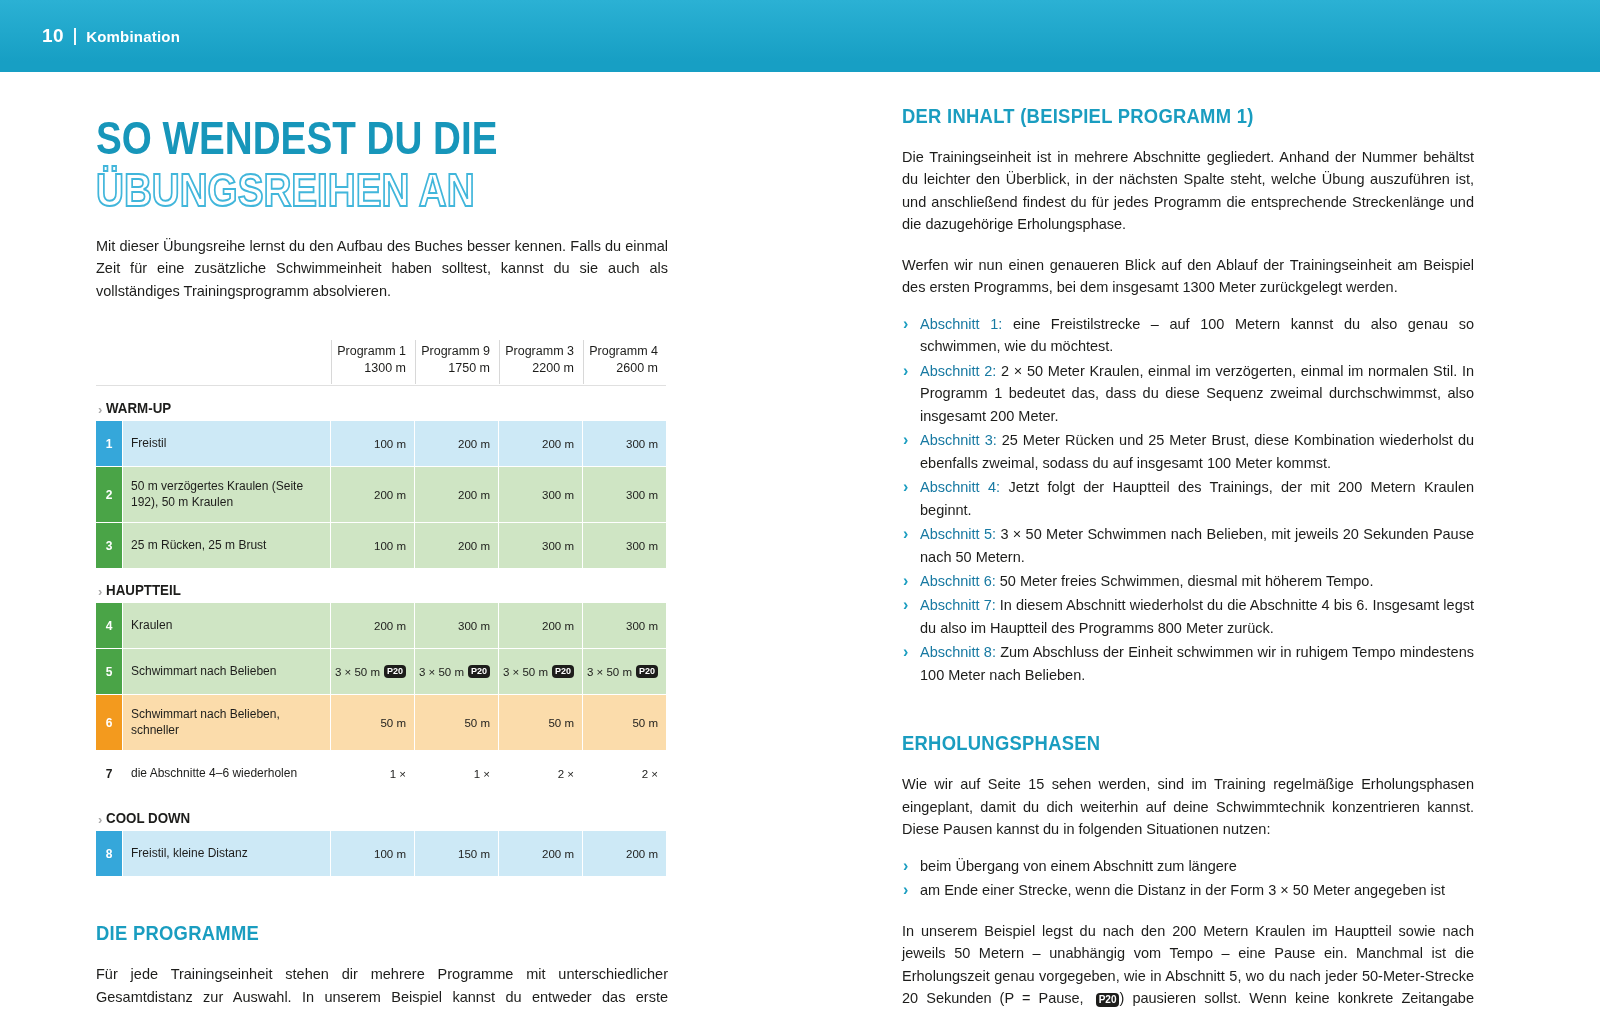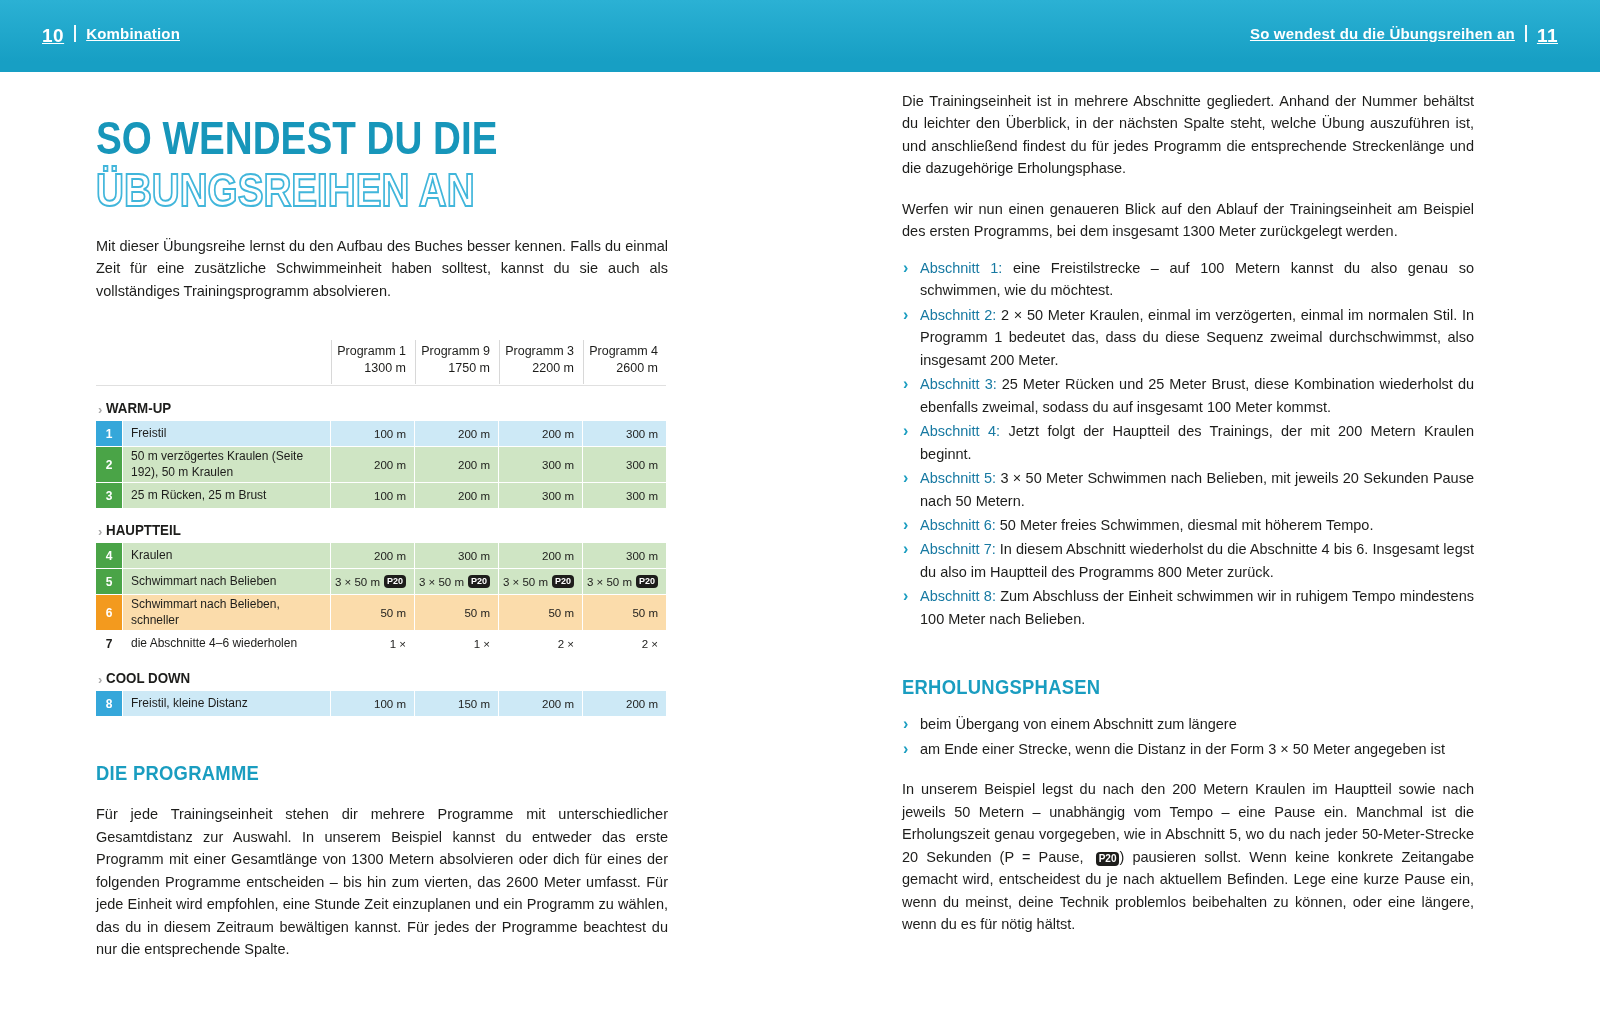--- a/index.html
+++ b/index.html
@@ -10,21 +10,21 @@
     -webkit-font-smoothing:antialiased;
   }
   
   .topbar{
     height:72px; box-sizing:border-box;
     display:flex; justify-content:space-between; align-items:center;
     padding:0 42px;
     background:linear-gradient(180deg,#2bb1d4 0%,#179fc4 85%);
     color:#fff;
   }
-  .topbar-group{ display:flex; align-items:flex-start;text-decoration:underline; }
+  .topbar-group{ display:flex; align-items:center; }
   .pn{ font-size:19px; font-weight:bold; letter-spacing:.5px; }
   .bar-sep{ width:2px; height:17px; background:#fff; margin:0 10px; display:inline-block; opacity:.95; }
   .bar-sect{ font-size:15px; font-weight:bold; letter-spacing:.2px; }
 
   
   .pages{ display:flex; justify-content:space-between; padding:0 126px 0 96px; box-sizing:border-box; }
   .col{ width:572px; }
 
   
   h1{ margin:40px 0 16px 0; font-size:46px; line-height:1.14; font-weight:bold; }
@@ -63,21 +63,21 @@
     grid-column:1 / -1; background:#fff;
     padding:13px 0 4px 2px; display:flex; align-items:flex-end;
   }
   .schev{ color:#a9a9a9; font-weight:bold; font-size:13px; margin:0 4px 0 0; line-height:1; }
   .seclabel{ font-weight:bold; font-size:14.5px; color:#1d1d1b; display:inline-block; transform:scaleX(.92); transform-origin:left center; }
   .numcell{
     display:flex; align-items:center; justify-content:center;
     font-weight:bold; font-size:12px; min-height:21px;
   }
   .excell{
-    display:flex; align-items:center; padding:2px 8px; line-height:1.3; min-height:21px;
+    display:flex; align-items:center; padding:12px 8px; line-height:1.3; min-height:21px;
   }
   .valcell{
     display:flex; align-items:center; justify-content:flex-end;
     padding-right:8px; min-height:21px; font-size:11.5px;
   }
   .c-blue{ background:#35a7da; color:#fff; }
   .c-green{ background:#4aa447; color:#fff; }
   .c-orange{ background:#f39a1e; color:#fff; }
   .c-white{ background:#ffffff; color:#1d1d1b; }
   .r-blue{ background:#cde9f6; }
@@ -102,25 +102,20 @@
 <body>
 
 <div class="spread">
 
   <header class="topbar">
     <div class="topbar-group">
       <span class="pn">10</span>
       <span class="bar-sep"></span>
       <span class="bar-sect">Kombination</span>
     </div>
-    <div class="topbar-group">
-      <span class="bar-sect">So wendest du die Übungsreihen an</span>
-      <span class="bar-sep"></span>
-      <span class="pn">11</span>
-    </div>
   </header>
 
   <main class="pages">
 
     <section class="col col-left">
       <h1>
         <span class="t1">SO WENDEST DU DIE</span><br>
         <span class="t2">ÜBUNGSREIHEN AN</span>
       </h1>
       <p class="body intro">Mit dieser Übungsreihe lernst du den Aufbau des Buches besser kennen. Falls du einmal Zeit für eine zusätzliche Schwimmeinheit haben solltest, kannst du sie auch als vollständiges Trainingsprogramm absolvieren.</p>
@@ -204,34 +199,36 @@
           <div class="valcell r-blue">150 m</div>
           <div class="valcell r-blue">200 m</div>
           <div class="valcell r-blue">200 m</div>
         </div>
 
       <h2><span>DIE PROGRAMME</span></h2>
       <p class="body">Für jede Trainingseinheit stehen dir mehrere Programme mit unterschiedlicher Gesamtdistanz zur Auswahl. In unserem Beispiel kannst du entweder das erste Programm mit einer Gesamtlänge von 1300 Metern absolvieren oder dich für eines der folgenden Programme entscheiden – bis hin zum vierten, das 2600 Meter umfasst. Für jede Einheit wird empfohlen, eine Stunde Zeit einzuplanen und ein Programm zu wählen, das du in diesem Zeitraum bewältigen kannst. Für jedes der Programme beachtest du nur die entsprechende Spalte.</p>
     </section>
 
     <section class="col col-right">
+      <h2 class="first"><span>DER INHALT (BEISPIEL PROGRAMM 1)</span></h2>
       <p class="body">Die Trainingseinheit ist in mehrere Abschnitte gegliedert. Anhand der Nummer behältst du leichter den Überblick, in der nächsten Spalte steht, welche Übung auszuführen ist, und anschließend findest du für jedes Programm die entsprechende Streckenlänge und die dazugehörige Erholungsphase.</p>
       <p class="body">Werfen wir nun einen genaueren Blick auf den Ablauf der Trainingseinheit am Beispiel des ersten Programms, bei dem insgesamt 1300 Meter zurückgelegt werden.</p>
       <ul class="chevlist" id="abschnitt-list">
           <li><span class="chev">›</span><span class="ablabel">Abschnitt 1: </span><span>eine Freistilstrecke – auf 100 Metern kannst du also genau so schwimmen, wie du möchtest.</span></li>
           <li><span class="chev">›</span><span class="ablabel">Abschnitt 2: </span><span>2 × 50 Meter Kraulen, einmal im verzögerten, einmal im normalen Stil. In Programm 1 bedeutet das, dass du diese Sequenz zweimal durchschwimmst, also insgesamt 200 Meter.</span></li>
           <li><span class="chev">›</span><span class="ablabel">Abschnitt 3: </span><span>25 Meter Rücken und 25 Meter Brust, diese Kombination wiederholst du ebenfalls zweimal, sodass du auf insgesamt 100 Meter kommst.</span></li>
           <li><span class="chev">›</span><span class="ablabel">Abschnitt 4: </span><span>Jetzt folgt der Hauptteil des Trainings, der mit 200 Metern Kraulen beginnt.</span></li>
           <li><span class="chev">›</span><span class="ablabel">Abschnitt 5: </span><span>3 × 50 Meter Schwimmen nach Belieben, mit jeweils 20 Sekunden Pause nach 50 Metern.</span></li>
           <li><span class="chev">›</span><span class="ablabel">Abschnitt 6: </span><span>50 Meter freies Schwimmen, diesmal mit höherem Tempo.</span></li>
           <li><span class="chev">›</span><span class="ablabel">Abschnitt 7: </span><span>In diesem Abschnitt wiederholst du die Abschnitte 4 bis 6. Insgesamt legst du also im Hauptteil des Programms 800 Meter zurück.</span></li>
           <li><span class="chev">›</span><span class="ablabel">Abschnitt 8: </span><span>Zum Abschluss der Einheit schwimmen wir in ruhigem Tempo mindestens 100 Meter nach Belieben.</span></li>
         </ul>
 
       <h2><span>ERHOLUNGSPHASEN</span></h2>
+      <p class="body">Wie wir auf Seite 15 sehen werden, sind im Training regelmäßige Erholungsphasen eingeplant, damit du dich weiterhin auf deine Schwimmtechnik konzentrieren kannst. Diese Pausen kannst du in folgenden Situationen nutzen:</p>
       <ul class="chevlist" id="erholung-list">
           <li><span class="chev">›</span><span>beim Übergang von einem Abschnitt zum längere</span></li>
           <li><span class="chev">›</span><span>am Ende einer Strecke, wenn die Distanz in der Form 3 × 50 Meter angegeben ist</span></li>
         </ul>
       <p class="body" id="erholung-final"><span>In unserem Beispiel legst du nach den 200 Metern Kraulen im Hauptteil sowie nach jeweils 50 Metern – unabhängig vom Tempo – eine Pause ein. Manchmal ist die Erholungszeit genau vorgegeben, wie in Abschnitt 5, wo du nach jeder 50-Meter-Strecke 20 Sekunden (P = Pause, </span><span class="p20 inline">P20</span><span>) pausieren sollst. Wenn keine konkrete Zeitangabe gemacht wird, entscheidest du je nach aktuellem Befinden. Lege eine kurze Pause ein, wenn du meinst, deine Technik problemlos beibehalten zu können, oder eine längere, wenn du es für nötig hältst.</span></p>
     </section>
 
   </main>
 </div>
 

